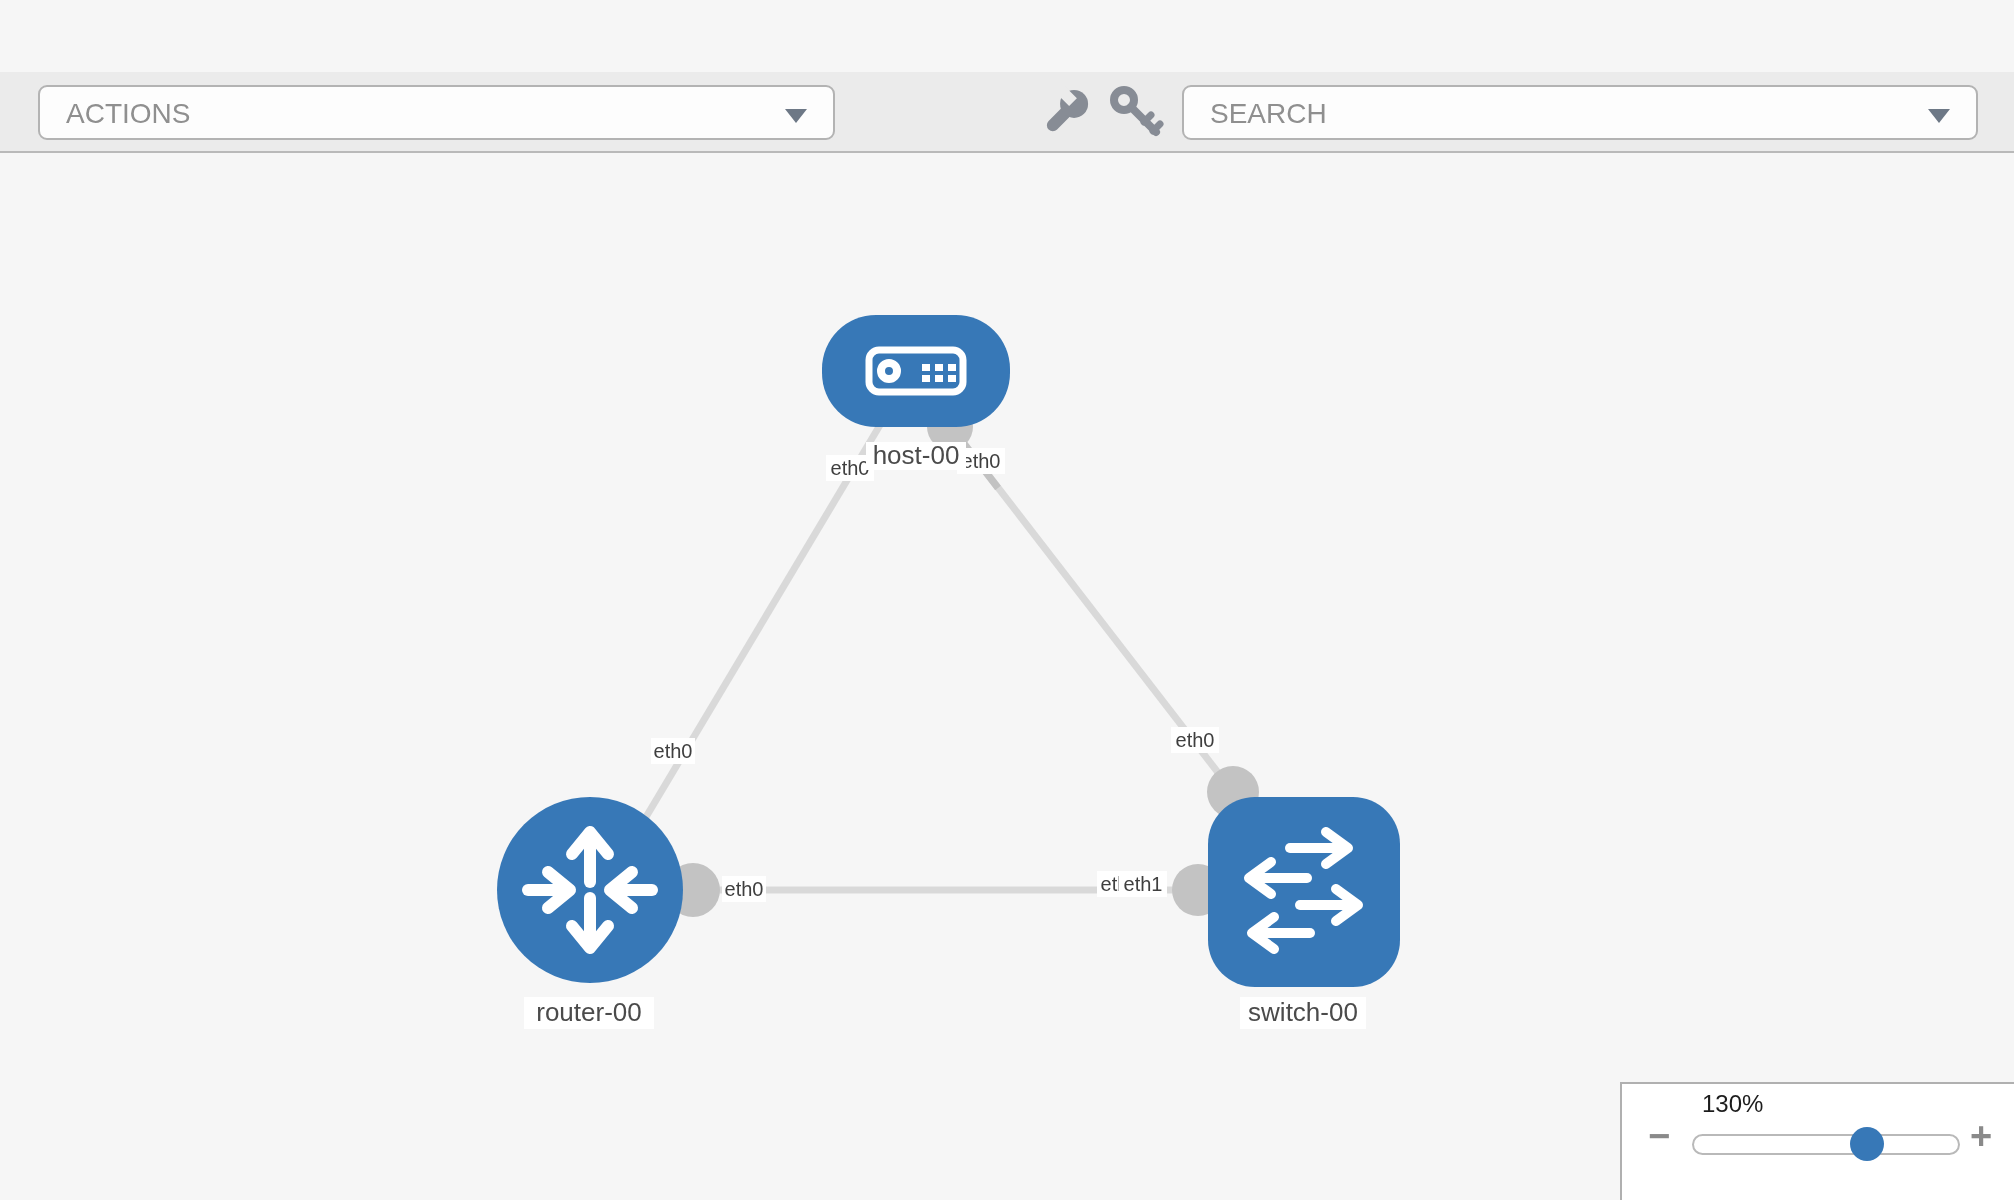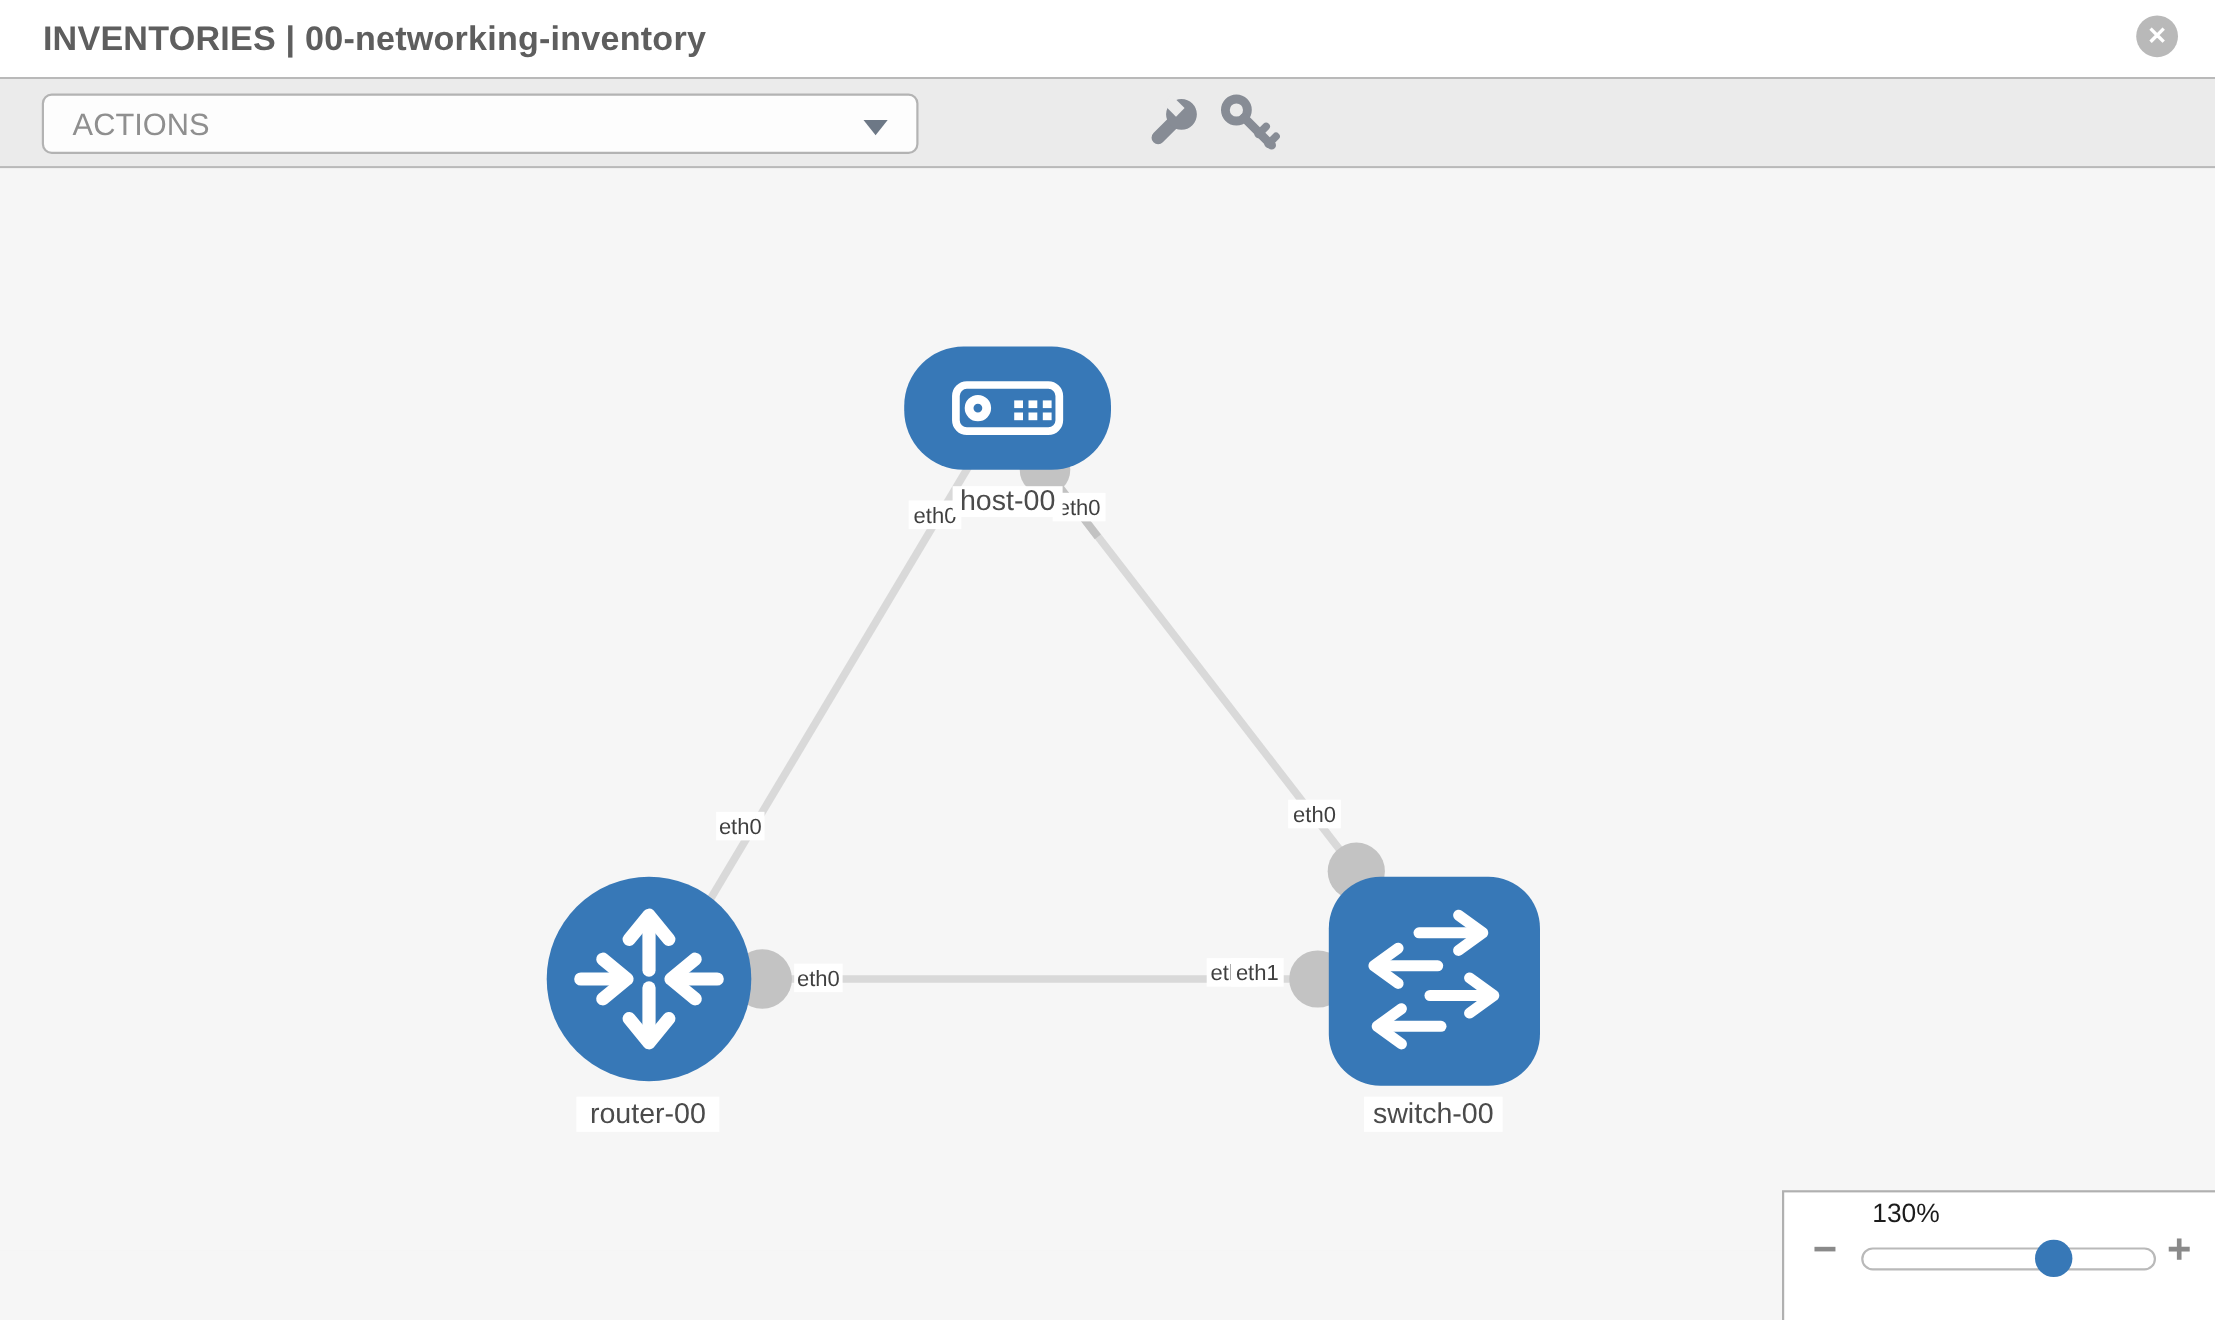--- a/index.html
+++ b/index.html
@@ -42,26 +42,20 @@
   .zoom-minus{position:absolute;left:26px;top:33px;font-size:38px;font-weight:700;color:#8a8a8a;cursor:pointer;line-height:38px;}
   .zoom-plus{position:absolute;left:348px;top:33px;font-size:38px;font-weight:700;color:#8a8a8a;cursor:pointer;line-height:38px;}
   .zoom-track{position:absolute;left:70px;top:50px;width:264px;height:17px;background:#ffffff;border:2px solid #b9b9b9;border-radius:11px;cursor:pointer;}
   .zoom-knob{position:absolute;left:156px;top:-9px;width:34px;height:34px;border-radius:50%;background:#3778b7;cursor:grab;}
 </style>
 </head>
 <body>
 
 <div id="app">
 
-  <div class="header">
-    <div class="page-title">INVENTORIES | 00-networking-inventory</div>
-    <div class="close-btn">
-      <span>✕</span>
-    </div>
-  </div>
 
   <div class="toolbar">
     <div class="select-box actions-box">
       <span class="sel-label">ACTIONS</span>
       <span class="caret"></span>
     </div>
 
     <svg class="tool-icon wrench-pos" viewBox="-29 -29 58 58">
       <g transform="rotate(-45)">
         <rect x="-26" y="-6" width="32" height="12" rx="6" fill="#878c95"></rect>
@@ -70,20 +64,24 @@
       </g>
     </svg>
 
     <svg class="tool-icon key-pos" viewBox="-29 -29 58 58">
       <circle cx="-11" cy="-11" r="10" stroke="#878c95" stroke-width="8" fill="none"></circle>
       <line x1="-4" y1="-4" x2="21" y2="21" stroke="#878c95" stroke-width="8" stroke-linecap="round"></line>
       <line x1="9" y1="11" x2="16" y2="4" stroke="#878c95" stroke-width="7" stroke-linecap="round"></line>
       <line x1="18" y1="20" x2="25" y2="13" stroke="#878c95" stroke-width="7" stroke-linecap="round"></line>
     </svg>
 
+    <div class="select-box search-box">
+      <span class="sel-label">SEARCH</span>
+      <span class="caret"></span>
+    </div>
   </div>
 
   <div class="canvas">
     <svg width="2014" height="1047" viewBox="0 153 2014 1047">
 
       <line class="link" x1="883" y1="420" x2="646" y2="817"></line>
       <line class="link" x1="952" y1="428" x2="1233" y2="792"></line>
       <line class="link" x1="590" y1="890" x2="1200" y2="890"></line>
       <line class="link-stub" x1="955" y1="432" x2="998" y2="488"></line>
 

